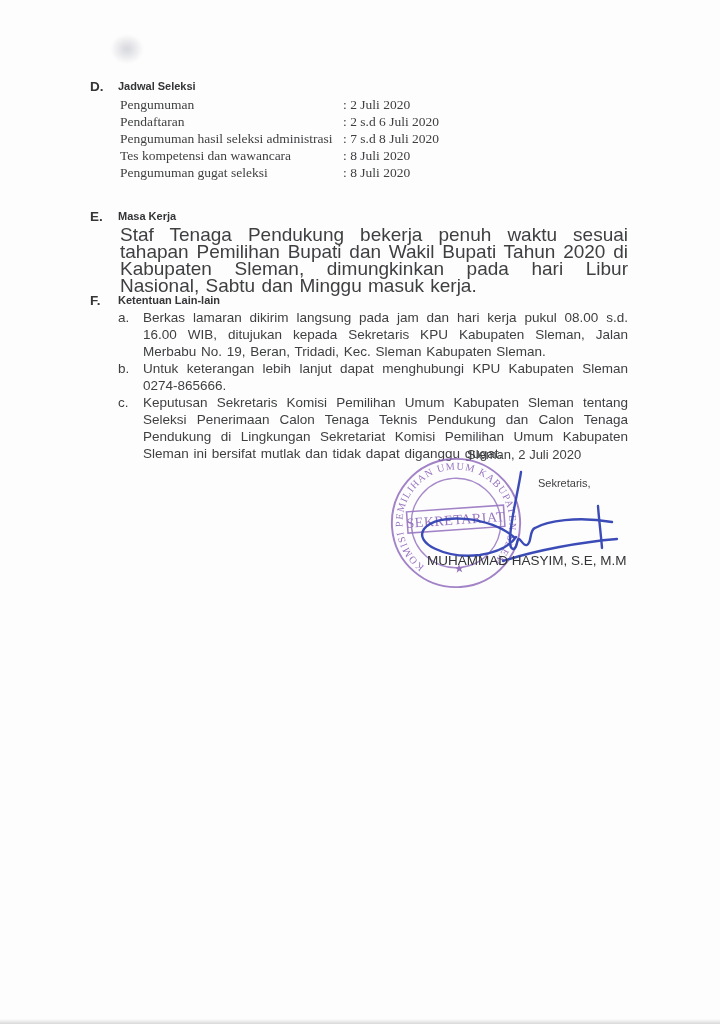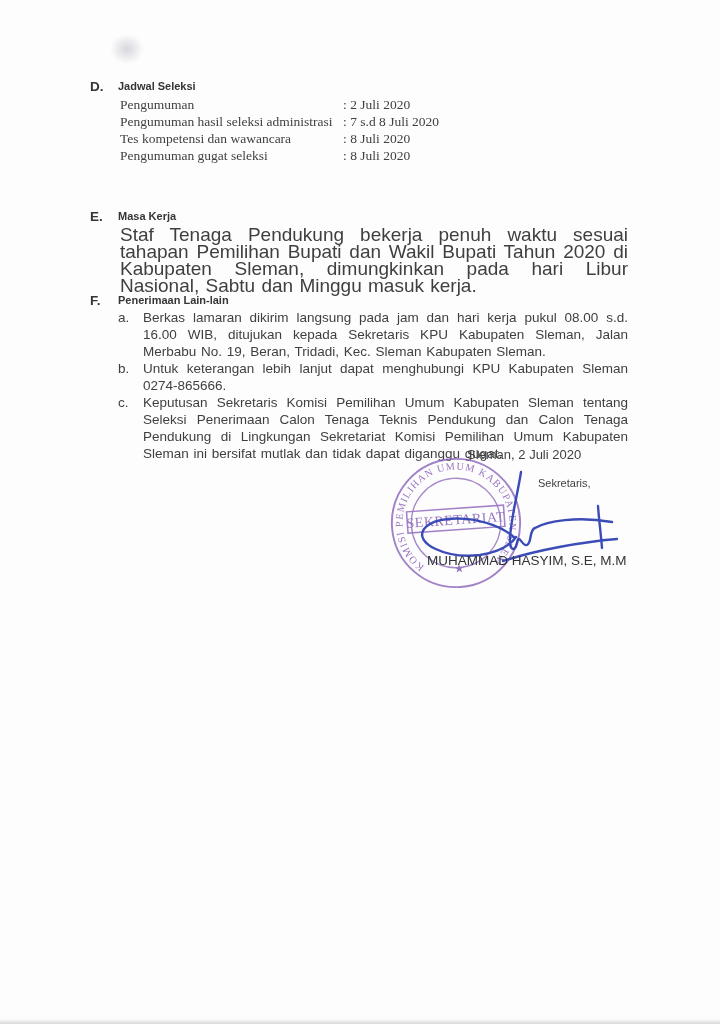--- a/index.html
+++ b/index.html
@@ -83,20 +83,24 @@
 
   <div class="section" style="top:78px;height:120px;">
     <div class="sec-letter">D.</div>
     <div class="sec-title">Jadwal Seleksi</div>
     <div class="sched">
       <div class="sched-row">
         <span class="sched-label">Pengumuman</span>
         <span class="sched-value">: 2 Juli 2020</span>
       </div>
       <div class="sched-row">
+        <span class="sched-label">Pendaftaran</span>
+        <span class="sched-value">: 2 s.d 6 Juli 2020</span>
+      </div>
+      <div class="sched-row">
         <span class="sched-label">Pengumuman hasil seleksi administrasi</span>
         <span class="sched-value">: 7 s.d 8  Juli 2020</span>
       </div>
       <div class="sched-row">
         <span class="sched-label">Tes kompetensi dan wawancara</span>
         <span class="sched-value">: 8 Juli 2020</span>
       </div>
       <div class="sched-row">
         <span class="sched-label">Pengumuman gugat seleksi</span>
         <span class="sched-value">: 8 Juli 2020</span>
@@ -105,21 +109,21 @@
   </div>
 
   <div class="section" style="top:208px;height:75px;">
     <div class="sec-letter">E.</div>
     <div class="sec-title">Masa Kerja</div>
     <div class="para">Staf Tenaga Pendukung bekerja penuh waktu sesuai tahapan Pemilihan Bupati dan Wakil Bupati Tahun 2020 di Kabupaten Sleman, dimungkinkan pada hari Libur Nasional, Sabtu dan Minggu masuk kerja.</div>
   </div>
 
   <div class="section" style="top:292px;height:150px;">
     <div class="sec-letter">F.</div>
-    <div class="sec-title">Penerimaan Lain-lain</div>
+    <div class="sec-title">Ketentuan Lain-lain</div>
     <div class="flist">
       <div class="fitem">
         <span class="fitem-letter">a.</span>
         <span class="fitem-text">Berkas lamaran dikirim langsung pada jam dan hari kerja pukul 08.00 s.d. 16.00 WIB, ditujukan kepada Sekretaris KPU Kabupaten Sleman, Jalan Merbabu No. 19, Beran, Tridadi, Kec. Sleman Kabupaten Sleman.</span>
       </div>
       <div class="fitem">
         <span class="fitem-letter">b.</span>
         <span class="fitem-text">Untuk keterangan lebih lanjut dapat menghubungi KPU Kabupaten Sleman 0274-865666.</span>
       </div>
       <div class="fitem">

